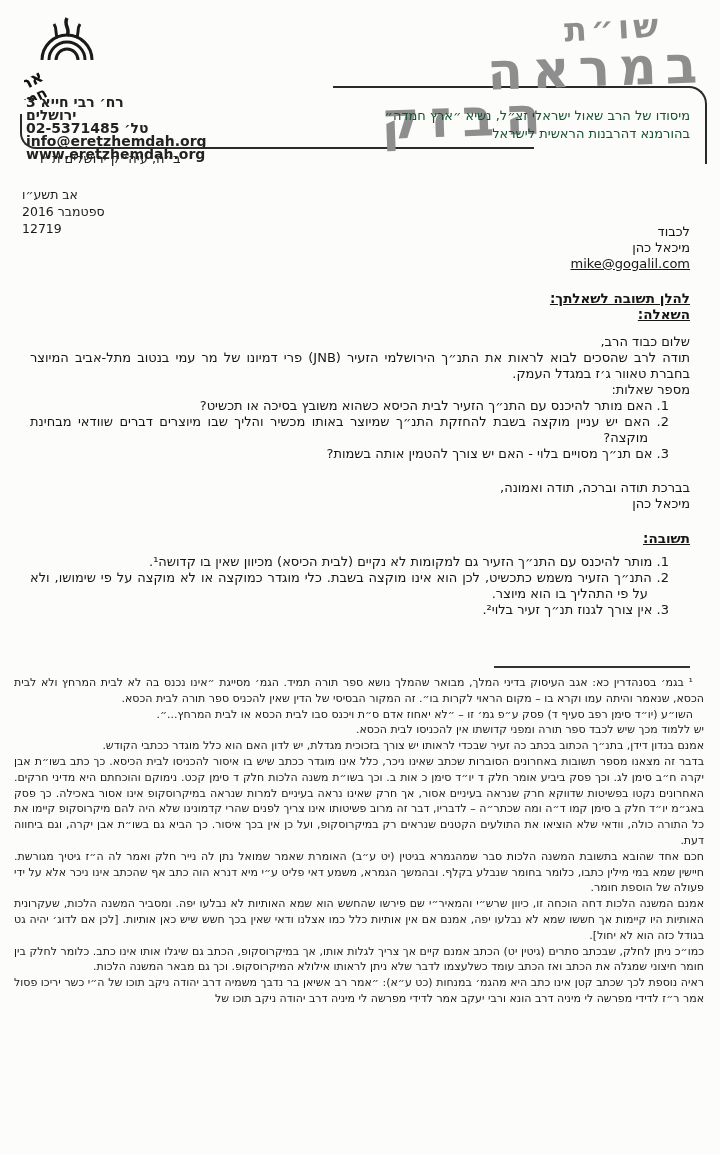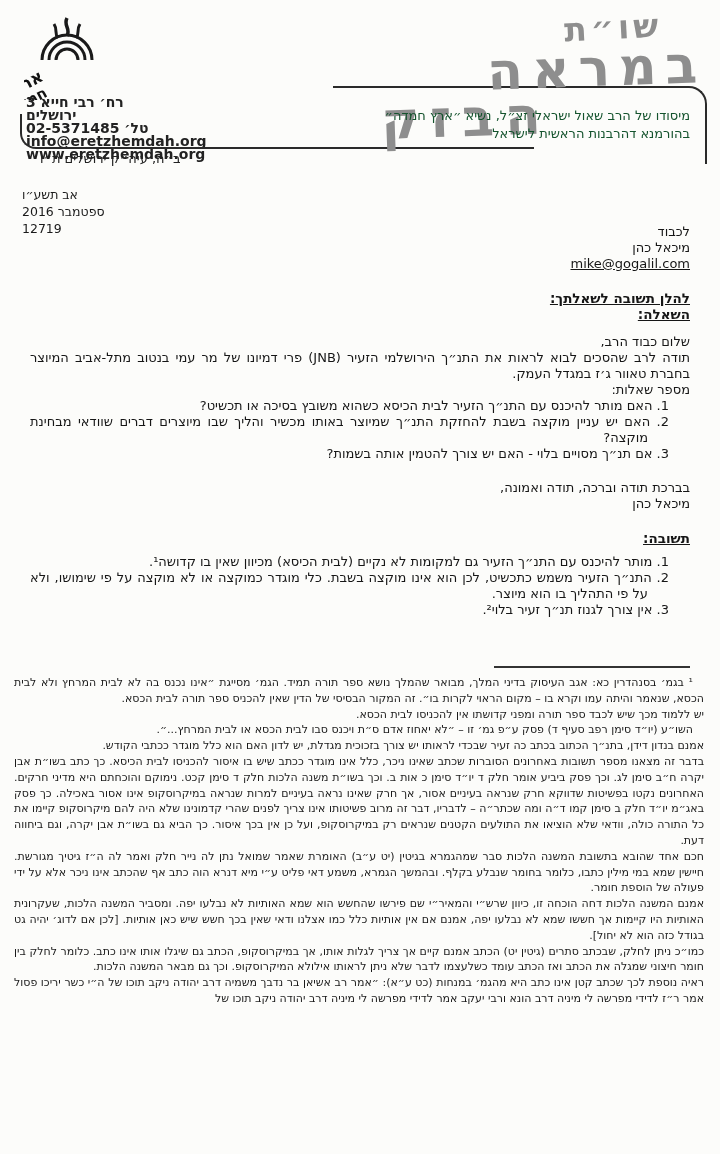--- a/index.html
+++ b/index.html
@@ -136,22 +136,22 @@
     <div class="heading gap-lg">תשובה:</div>
     <div class="item gap-sm">1. מותר להיכנס עם התנ״ך הזעיר גם למקומות לא נקיים (לבית הכיסא) מכיוון שאין בו קדושה¹.</div>
     <div class="item">2. התנ״ך הזעיר משמש כתכשיט, לכן הוא אינו מוקצה בשבת. כלי מוגדר כמוקצה או לא מוקצה על פי שימושו, ולא על פי התהליך בו הוא מיוצר.</div>
     <div class="item">3. אין צורך לגנוז תנ״ך זעיר בלוי².</div>
 
   </div>
 
   <div class="fn-sep"></div>
   <div class="footnotes">
     <div class="fn-p indent">¹ בגמ׳ בסנהדרין כא: אגב העיסוק בדיני המלך, מבואר שהמלך נושא ספר תורה תמיד. הגמ׳ מסייגת ״אינו נכנס בה לא לבית המרחץ ולא לבית הכסא, שנאמר והיתה עמו וקרא בו – מקום הראוי לקרות בו״. זה המקור הבסיסי של הדין שאין להכניס ספר תורה לבית הכסא.</div>
+    <div class="fn-p indent">השו״ע (יו״ד סימן רפב סעיף ד) פסק ע״פ גמ׳ זו – ״לא יאחוז אדם ס״ת ויכנס סבו לבית הכסא או לבית המרחץ...״.</div>
     <div class="fn-p">יש ללמוד מכך שיש לכבד ספר תורה ומפני קדושתו אין להכניסו לבית הכסא.</div>
-    <div class="fn-p indent">השו״ע (יו״ד סימן רפב סעיף ד) פסק ע״פ גמ׳ זו – ״לא יאחוז אדם ס״ת ויכנס סבו לבית הכסא או לבית המרחץ...״.</div>
     <div class="fn-p">אמנם בנדון דידן, בתנ״ך הכתוב בכתב כה זעיר שבכדי לראותו יש צורך בזכוכית מגדלת, יש לדון האם הוא כלל מוגדר ככתבי הקודש.</div>
     <div class="fn-p">בדבר זה מצאנו מספר תשובות באחרונים הסוברות שכתב שאינו ניכר, כלל אינו מוגדר ככתב שיש בו איסור להכניסו לבית הכיסא. כך כתב בשו״ת אבן יקרה ח״ב סימן לג. וכך פסק ביביע אומר חלק ד יו״ד סימן כ אות ב. וכך בשו״ת משנה הלכות חלק ד סימן קכט. נימוקם והוכחתם היא מדיני חרקים. האחרונים נקטו בפשיטות שדווקא חרק שנראה בעיניים אסור, אך חרק שאינו נראה בעיניים למרות שנראה במיקרוסקופ אינו אסור באכילה. כך פסק באג״מ יו״ד חלק ב סימן קמו ד״ה ומה שכתר״ה – לדבריו, דבר זה מרוב פשיטותו אינו צריך לפנים שהרי קדמונינו שלא היה להם מיקרוסקופ קיימו את כל התורה כולה, וודאי שלא הוציאו את התולעים הקטנים שנראים רק במיקרוסקופ, ועל כן אין בכך איסור. כך הביא גם בשו״ת אבן יקרה, וגם ביחווה דעת.</div>
     <div class="fn-p">חכם אחד שהובא בתשובת המשנה הלכות סבר שמהגמרא בגיטין (יט ע״ב) האומרת שאמר שמואל נתן לה נייר חלק ואמר לה ה״ז גיטיך מגורשת. חיישין שמא במי מילין כתבו, כלומר בחומר שנבלע בקלף. ובהמשך הגמרא, משמע דאי פליט ע״י מיא דנרא הוה כתב אף שהכתב אינו ניכר אלא על ידי פעולה של הוספת חומר.</div>
     <div class="fn-p">אמנם המשנה הלכות דחה הוכחה זו, כיוון שרש״י והמאיר״י שם פירשו שהחשש הוא שמא האותיות לא נבלעו יפה. ומסביר המשנה הלכות, שעקרונית האותיות היו קיימות אך חששו שמא לא נבלעו יפה, אמנם אם אין אותיות כלל כמו אצלנו ודאי שאין בכך חשש שיש כאן אותיות. [לכן אם לדוג׳ יהיה גט בגודל כזה הוא לא יחול].</div>
     <div class="fn-p">כמו״כ ניתן לחלק, שבכתב סתרים (גיטין יט) הכתב אמנם קיים אך צריך לגלות אותו, אך במיקרוסקופ, הכתב גם שיגלו אותו אינו כתב. כלומר לחלק בין חומר חיצוני שמגלה את הכתב ואז הכתב עומד כשלעצמו לדבר שלא ניתן לראותו אילולא המיקרוסקופ. וכך גם מבאר המשנה הלכות.</div>
     <div class="fn-p">ראיה נוספת לכך שכתב קטן אינו כתב היא מהגמ׳ במנחות (כט ע״א): ״אמר רב אשיאן בר נדבך משמיה דרב יהודה ניקב תוכו של ה״י כשר יריכו פסול אמר ר״ז לדידי מפרשה לי מיניה דרב הונא ורבי יעקב אמר לדידי מפרשה לי מיניה דרב יהודה ניקב תוכו של</div>
   </div>
 
 </div>
 

